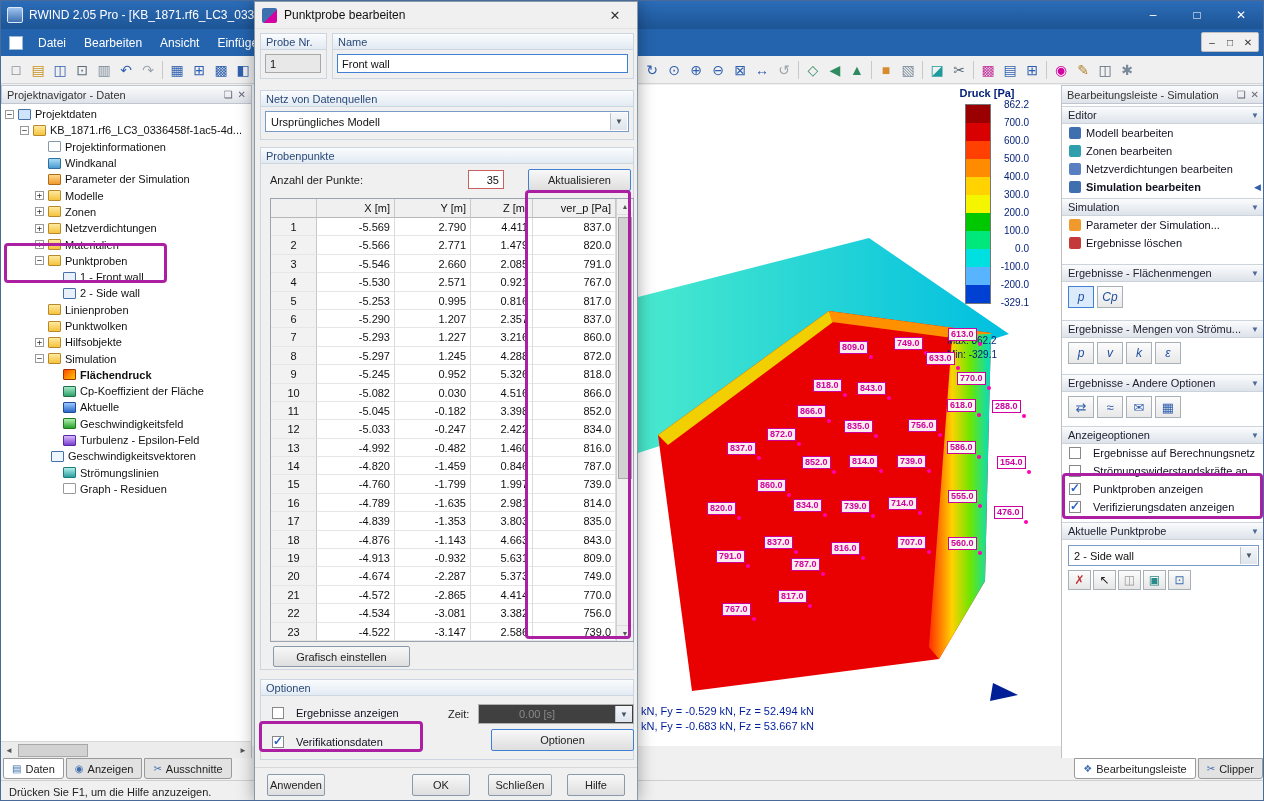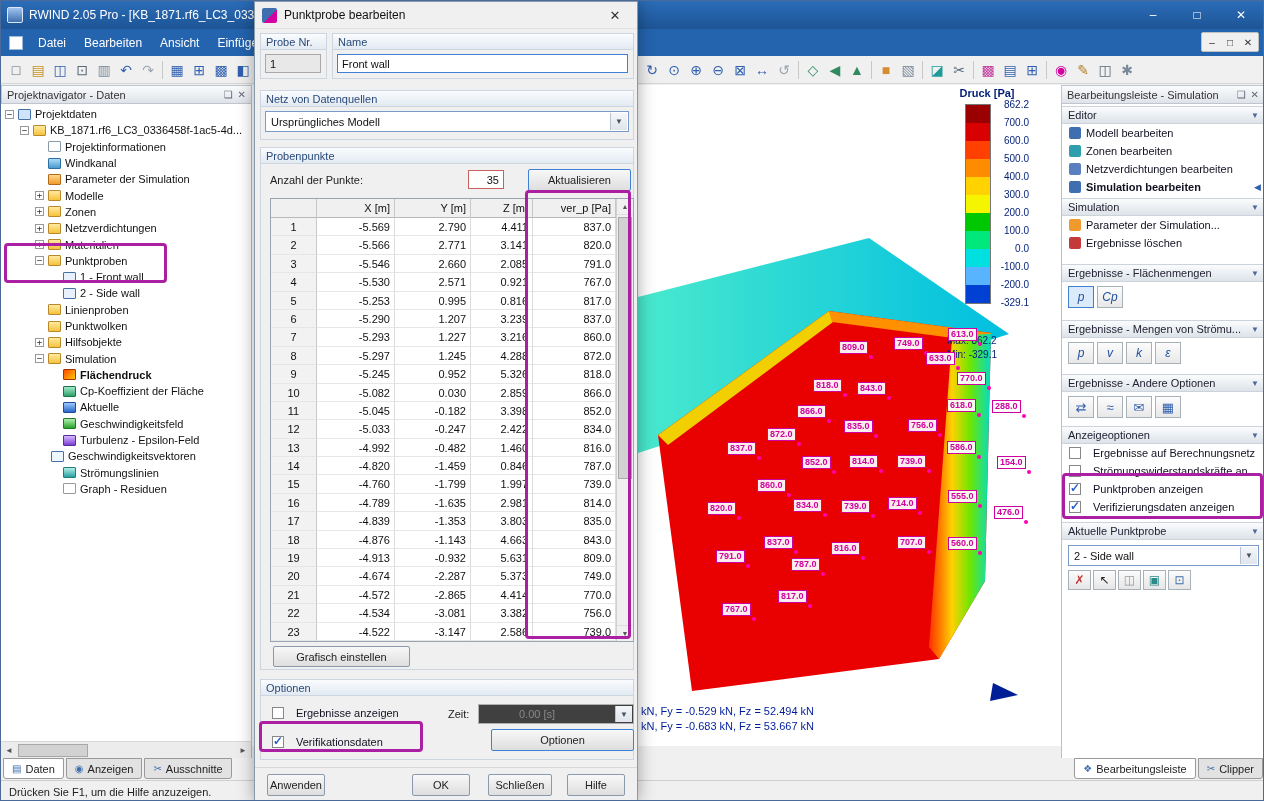--- a/index.html
+++ b/index.html
@@ -666,21 +666,21 @@
               <div class="tc c0 idx">1</div>
               <div class="tc c1">-5.569</div>
               <div class="tc c2">2.790</div>
               <div class="tc c3">4.411</div>
               <div class="tc c4">837.0</div>
             </div>
             <div class="trow">
               <div class="tc c0 idx">2</div>
               <div class="tc c1">-5.566</div>
               <div class="tc c2">2.771</div>
-              <div class="tc c3">3.141</div>
+              <div class="tc c3">1.479</div>
               <div class="tc c4">820.0</div>
             </div>
             <div class="trow">
               <div class="tc c0 idx">3</div>
               <div class="tc c1">-5.546</div>
               <div class="tc c2">2.660</div>
               <div class="tc c3">2.085</div>
               <div class="tc c4">791.0</div>
             </div>
             <div class="trow">
@@ -694,21 +694,21 @@
               <div class="tc c0 idx">5</div>
               <div class="tc c1">-5.253</div>
               <div class="tc c2">0.995</div>
               <div class="tc c3">0.816</div>
               <div class="tc c4">817.0</div>
             </div>
             <div class="trow">
               <div class="tc c0 idx">6</div>
               <div class="tc c1">-5.290</div>
               <div class="tc c2">1.207</div>
-              <div class="tc c3">3.239</div>
+              <div class="tc c3">2.357</div>
               <div class="tc c4">837.0</div>
             </div>
             <div class="trow">
               <div class="tc c0 idx">7</div>
               <div class="tc c1">-5.293</div>
               <div class="tc c2">1.227</div>
               <div class="tc c3">3.216</div>
               <div class="tc c4">860.0</div>
             </div>
             <div class="trow">
@@ -722,21 +722,21 @@
               <div class="tc c0 idx">9</div>
               <div class="tc c1">-5.245</div>
               <div class="tc c2">0.952</div>
               <div class="tc c3">5.326</div>
               <div class="tc c4">818.0</div>
             </div>
             <div class="trow">
               <div class="tc c0 idx">10</div>
               <div class="tc c1">-5.082</div>
               <div class="tc c2">0.030</div>
-              <div class="tc c3">2.859</div>
+              <div class="tc c3">4.516</div>
               <div class="tc c4">866.0</div>
             </div>
             <div class="trow">
               <div class="tc c0 idx">11</div>
               <div class="tc c1">-5.045</div>
               <div class="tc c2">-0.182</div>
               <div class="tc c3">3.398</div>
               <div class="tc c4">852.0</div>
             </div>
             <div class="trow">

